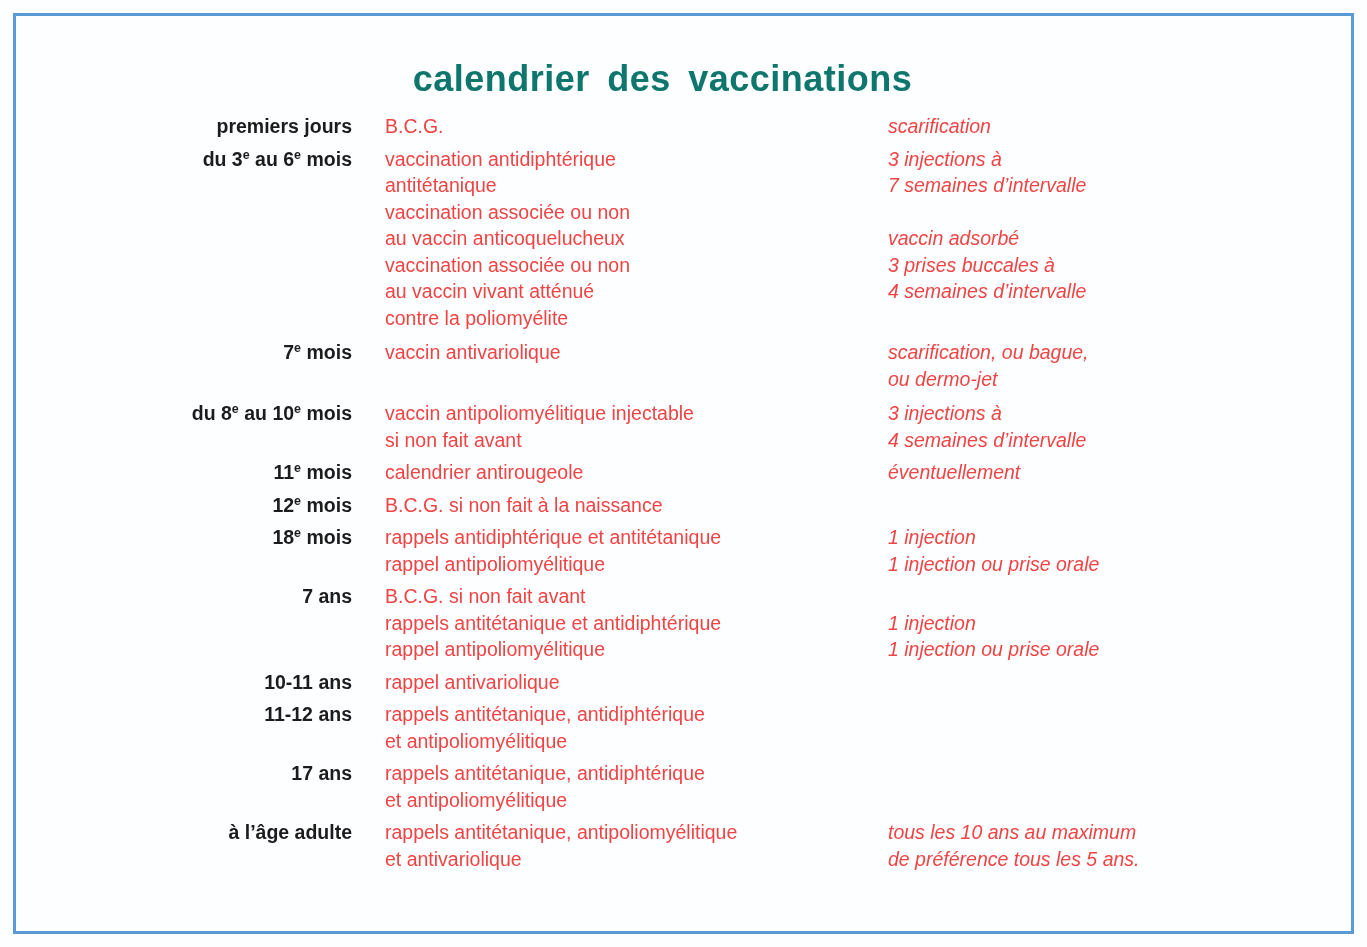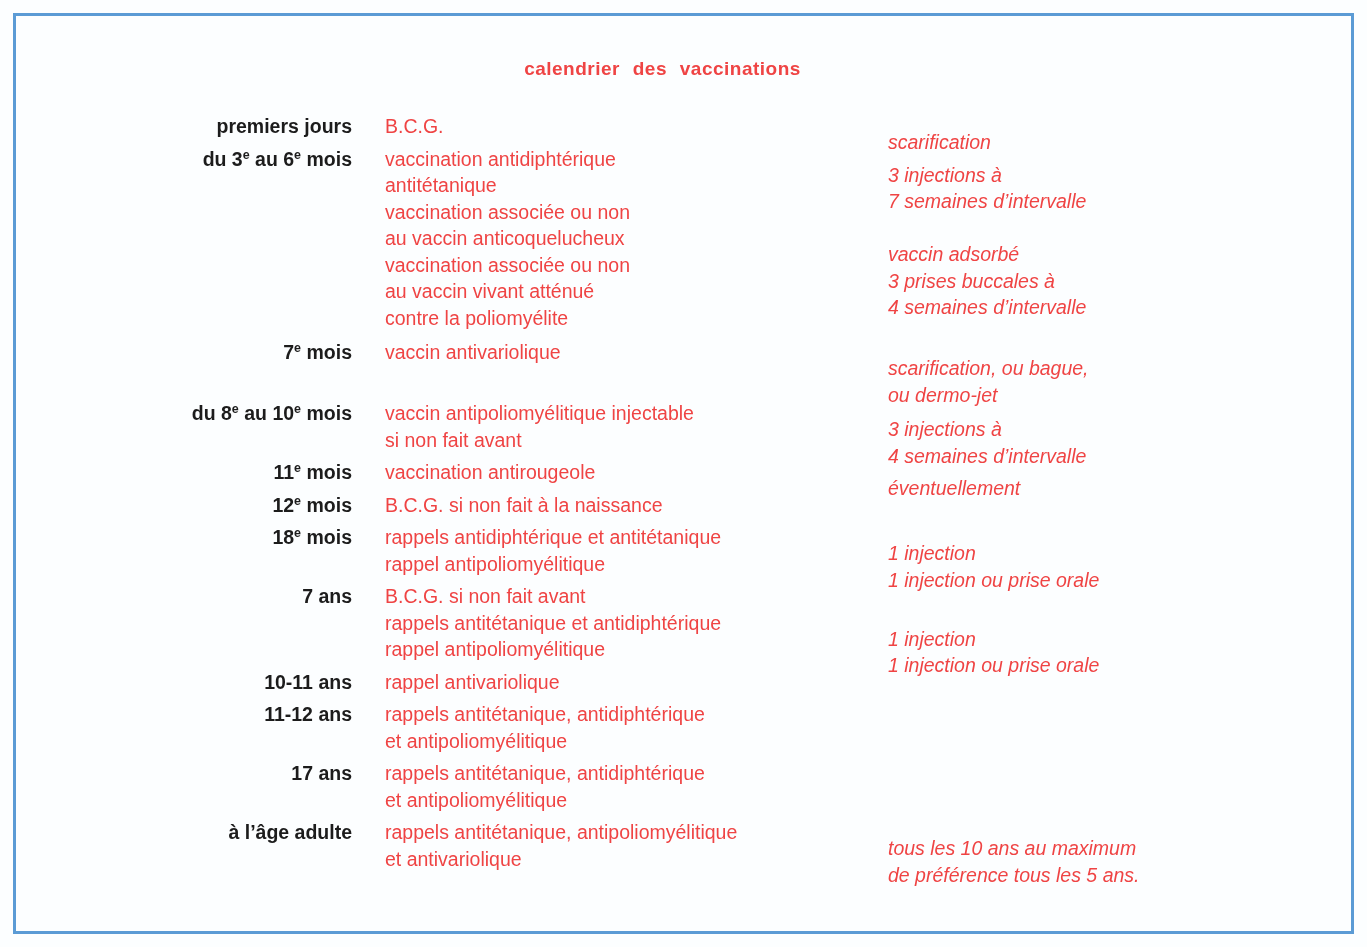--- a/index.html
+++ b/index.html
@@ -29,23 +29,23 @@
     border: 3px solid #5b9bd5;
     box-sizing: border-box;
     pointer-events: none;
   }
   #title {
     position: absolute;
     left: 0;
     top: 58px;
     width: 1325px;
     text-align: center;
-    font-size: 19px;
+    font-size: 36px;
     font-weight: bold;
-    color: #ef4444;
+    color: #0f766e;
     letter-spacing: 0.5px;
     word-spacing: 7px;
   }
   #schedule {
     position: absolute;
     left: 0;
     top: 113px;
     width: 1367px;
   }
   .row {
@@ -72,21 +72,21 @@
   }
   .vaccine-lines {
     position: absolute;
     left: 385px;
     top: 0;
     width: 495px;
   }
   .note-lines {
     position: absolute;
     left: 888px;
-    top: 16px;
+    top: 0;
     width: 460px;
   }
   .line {
     font-size: 19.5px;
     line-height: 26.5px;
     color: #ef4444;
     white-space: nowrap;
     height: 26.5px;
   }
   .note-lines .line {
@@ -153,21 +153,21 @@
           <div class="line">si non fait avant</div>
         </div>
         <div class="note-lines">
           <div class="line">3 injections à</div>
           <div class="line">4 semaines d’intervalle</div>
         </div>
       </div>
       <div class="row" style="height: 26.5px; margin-top: 6px;">
         <div class="age-label">11<sup>e</sup> mois</div>
         <div class="vaccine-lines">
-          <div class="line">vaccination antirougeole</div>
+          <div class="line">calendrier antirougeole</div>
         </div>
         <div class="note-lines">
           <div class="line">éventuellement</div>
         </div>
       </div>
       <div class="row" style="height: 26.5px; margin-top: 6px;">
         <div class="age-label">12<sup>e</sup> mois</div>
         <div class="vaccine-lines">
           <div class="line">B.C.G. si non fait à la naissance</div>
         </div>

